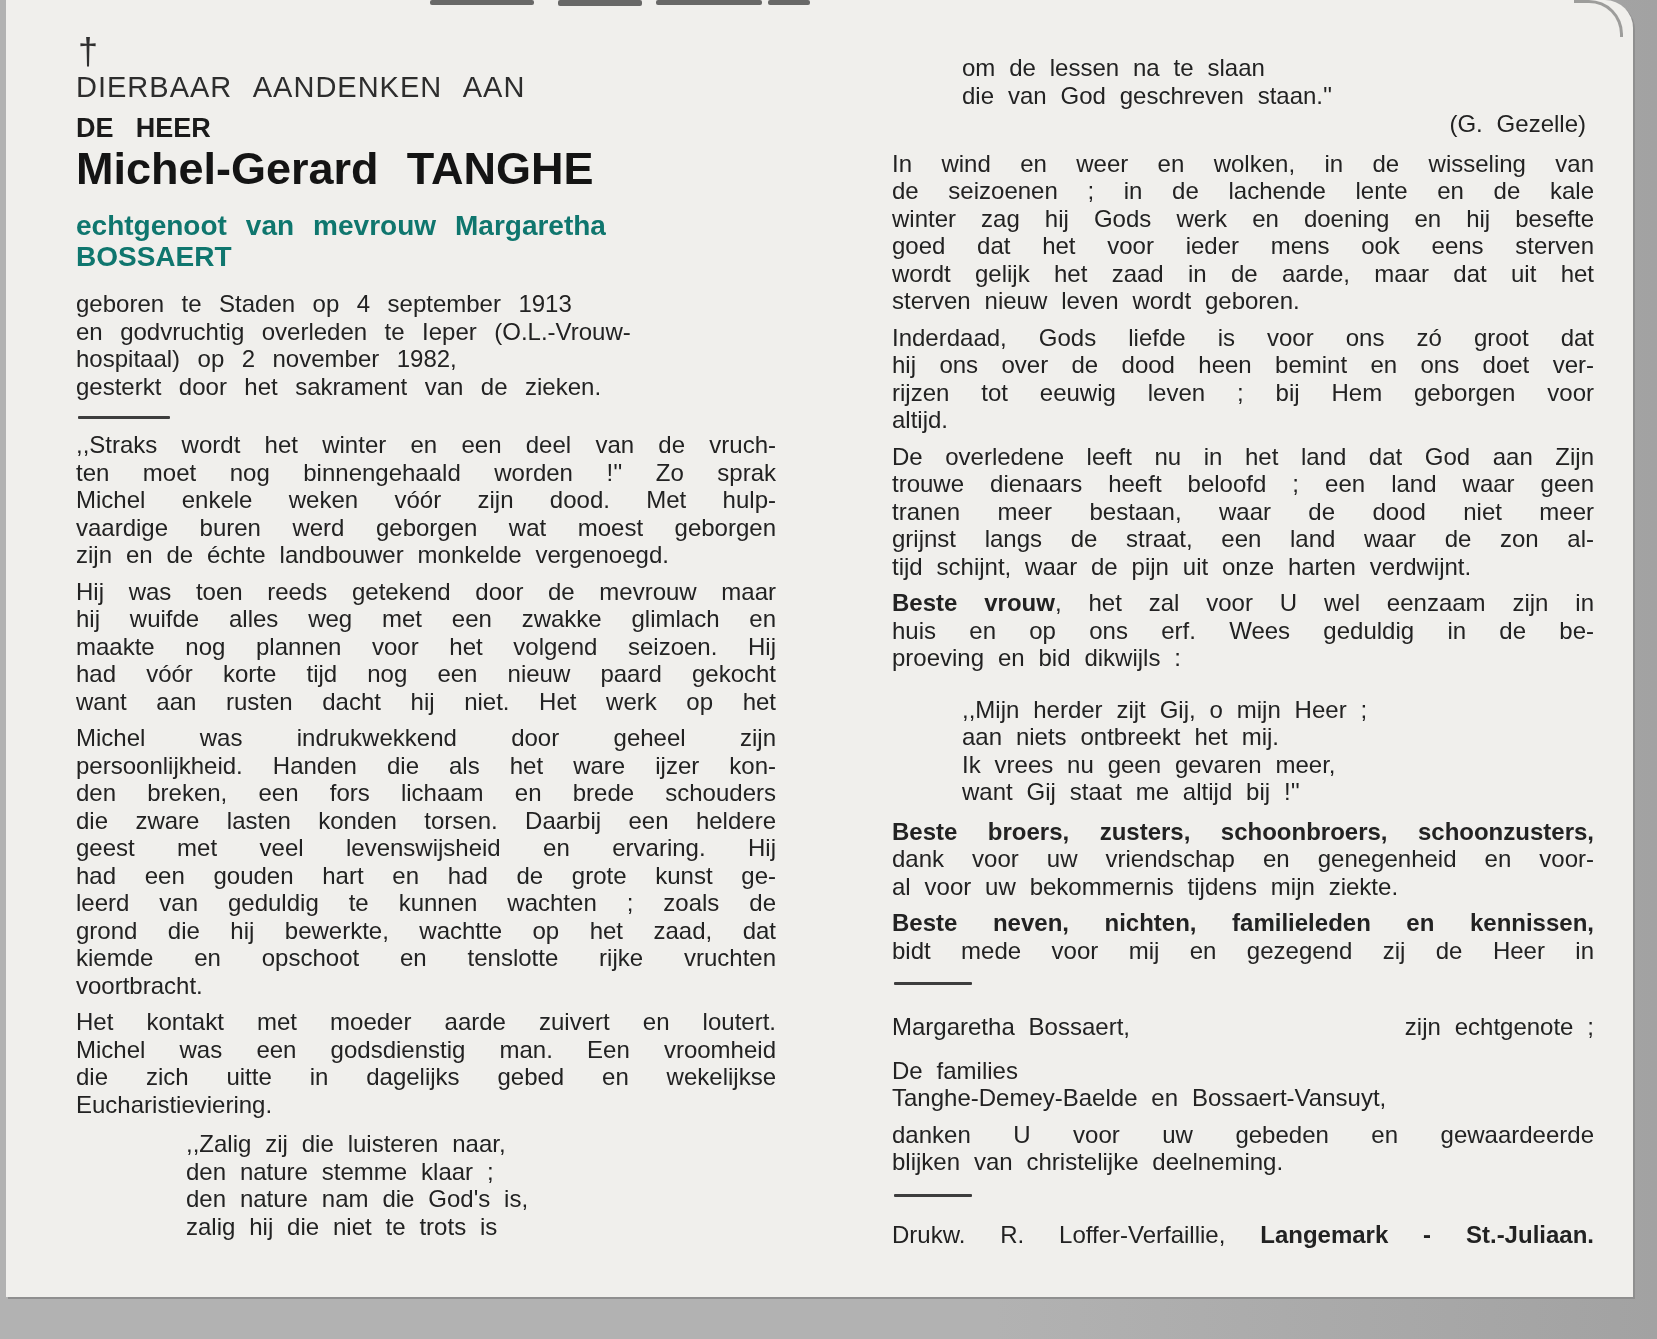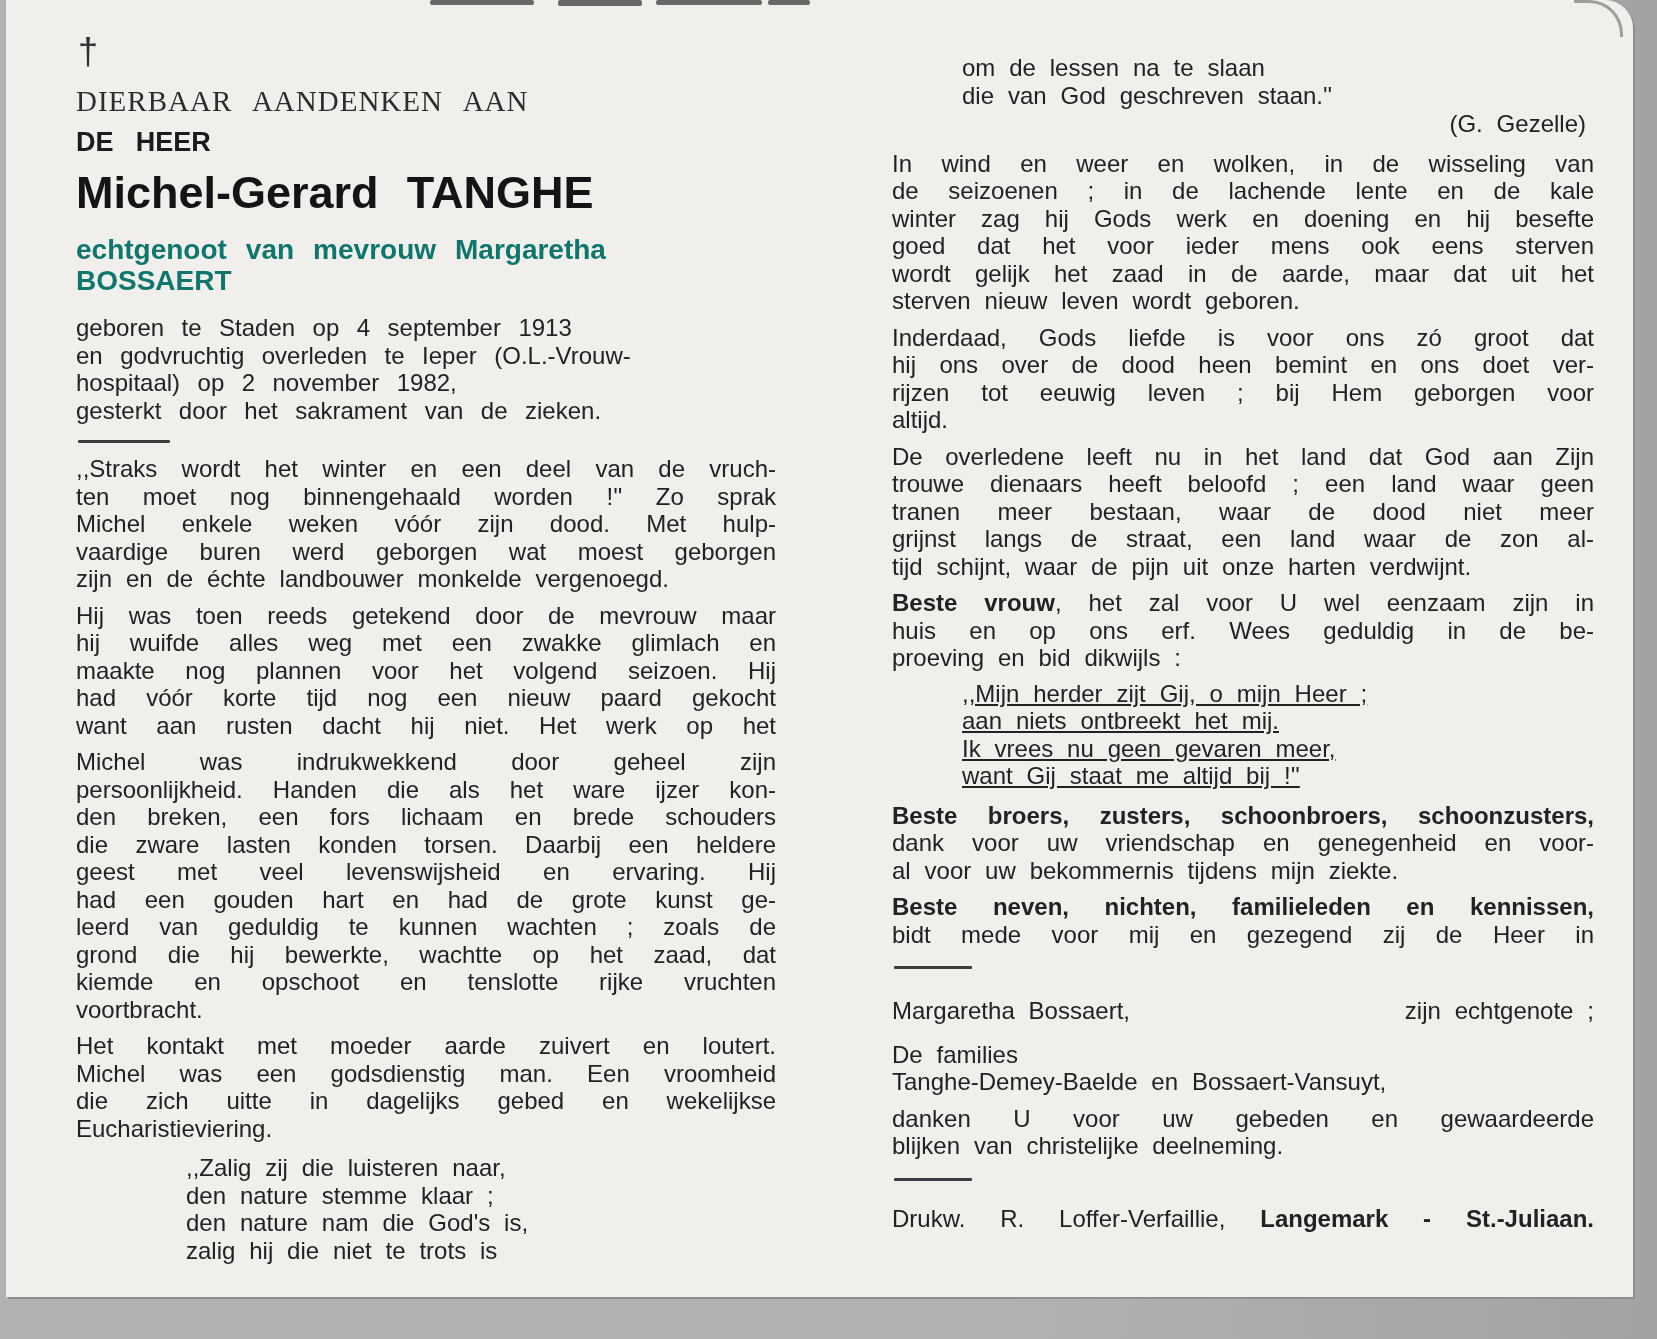--- a/index.html
+++ b/index.html
@@ -19,40 +19,40 @@
   .corner-curve{
     position:absolute;top:0;right:10px;width:46px;height:34px;
     border-top-right-radius:34px;
     border-top:3px solid rgba(90,90,90,.55);
     border-right:3px solid rgba(90,90,90,.55);
   }
   .artifact{position:absolute;background:#3b3b3b;opacity:.75;border-radius:2px;}
   .col-left{position:absolute;left:70px;top:34px;width:700px;}
   .col-right{position:absolute;left:886px;top:42px;width:702px;}
   .cross{font-size:36px;line-height:36px;color:#2f2f2f;margin-left:2px;}
-  .memorial{font-size:29px;line-height:34px;letter-spacing:1px;word-spacing:0.45em;color:#2d2d2d;margin-top:14px;font-family:Liberation Serif, serif;}
+  .memorial{font-size:29px;line-height:34px;letter-spacing:1px;word-spacing:0.45em;color:#2d2d2d;}
   .honorific{font-size:27px;line-height:32px;font-weight:bold;word-spacing:0.55em;color:#1b1b1b;margin-top:8px;}
-  .name{font-size:45px;line-height:50px;font-weight:bold;word-spacing:0.35em;color:#141414;margin-top:10px;}
+  .name{font-size:45px;line-height:50px;font-weight:bold;word-spacing:0.35em;color:#141414;}
   .spouse{font-size:28px;line-height:31px;font-weight:bold;word-spacing:0.40em;color:#0f766e;margin-top:16px;}
   .vitals{margin-top:18px;word-spacing:0.45em;}
   .rule{height:3px;background:#3d3d3d;width:92px;margin:16px 0 12px 2px;border-radius:1px;}
   .rule.r-right{width:78px;margin:18px 0 12px 2px;}
   .para{margin-top:9px;}
   .ln{min-height:27.5px;}
   .jfull{text-align:justify;text-align-last:justify;}
   .plain .ln{text-align:left;text-align-last:left;}
   .indent-110{padding-left:110px;}
   .indent-70{padding-left:70px;}
   .quote-block{margin-top:12px;}
   .attr-line{text-align:right;padding-right:8px;margin-top:1px;}
   .sigrow{display:flex;justify-content:space-between;margin-top:28px;}
   .families{margin-top:16px;}
   .printer{margin-top:24px;}
   .mt12{margin-top:12px;}
-  .mt8{margin-top:8px;text-decoration:underline;}
+  .mt8{margin-top:24px;}
   .mt16{margin-top:16px;}
 </style>
 </head>
 <body>
 
 <div class="card">
 
   <div class="artifact" style="left:424px;top:0;width:104px;height:5px;"></div>
   <div class="artifact" style="left:552px;top:0;width:84px;height:6px;"></div>
   <div class="artifact" style="left:650px;top:0;width:106px;height:5px;"></div>

